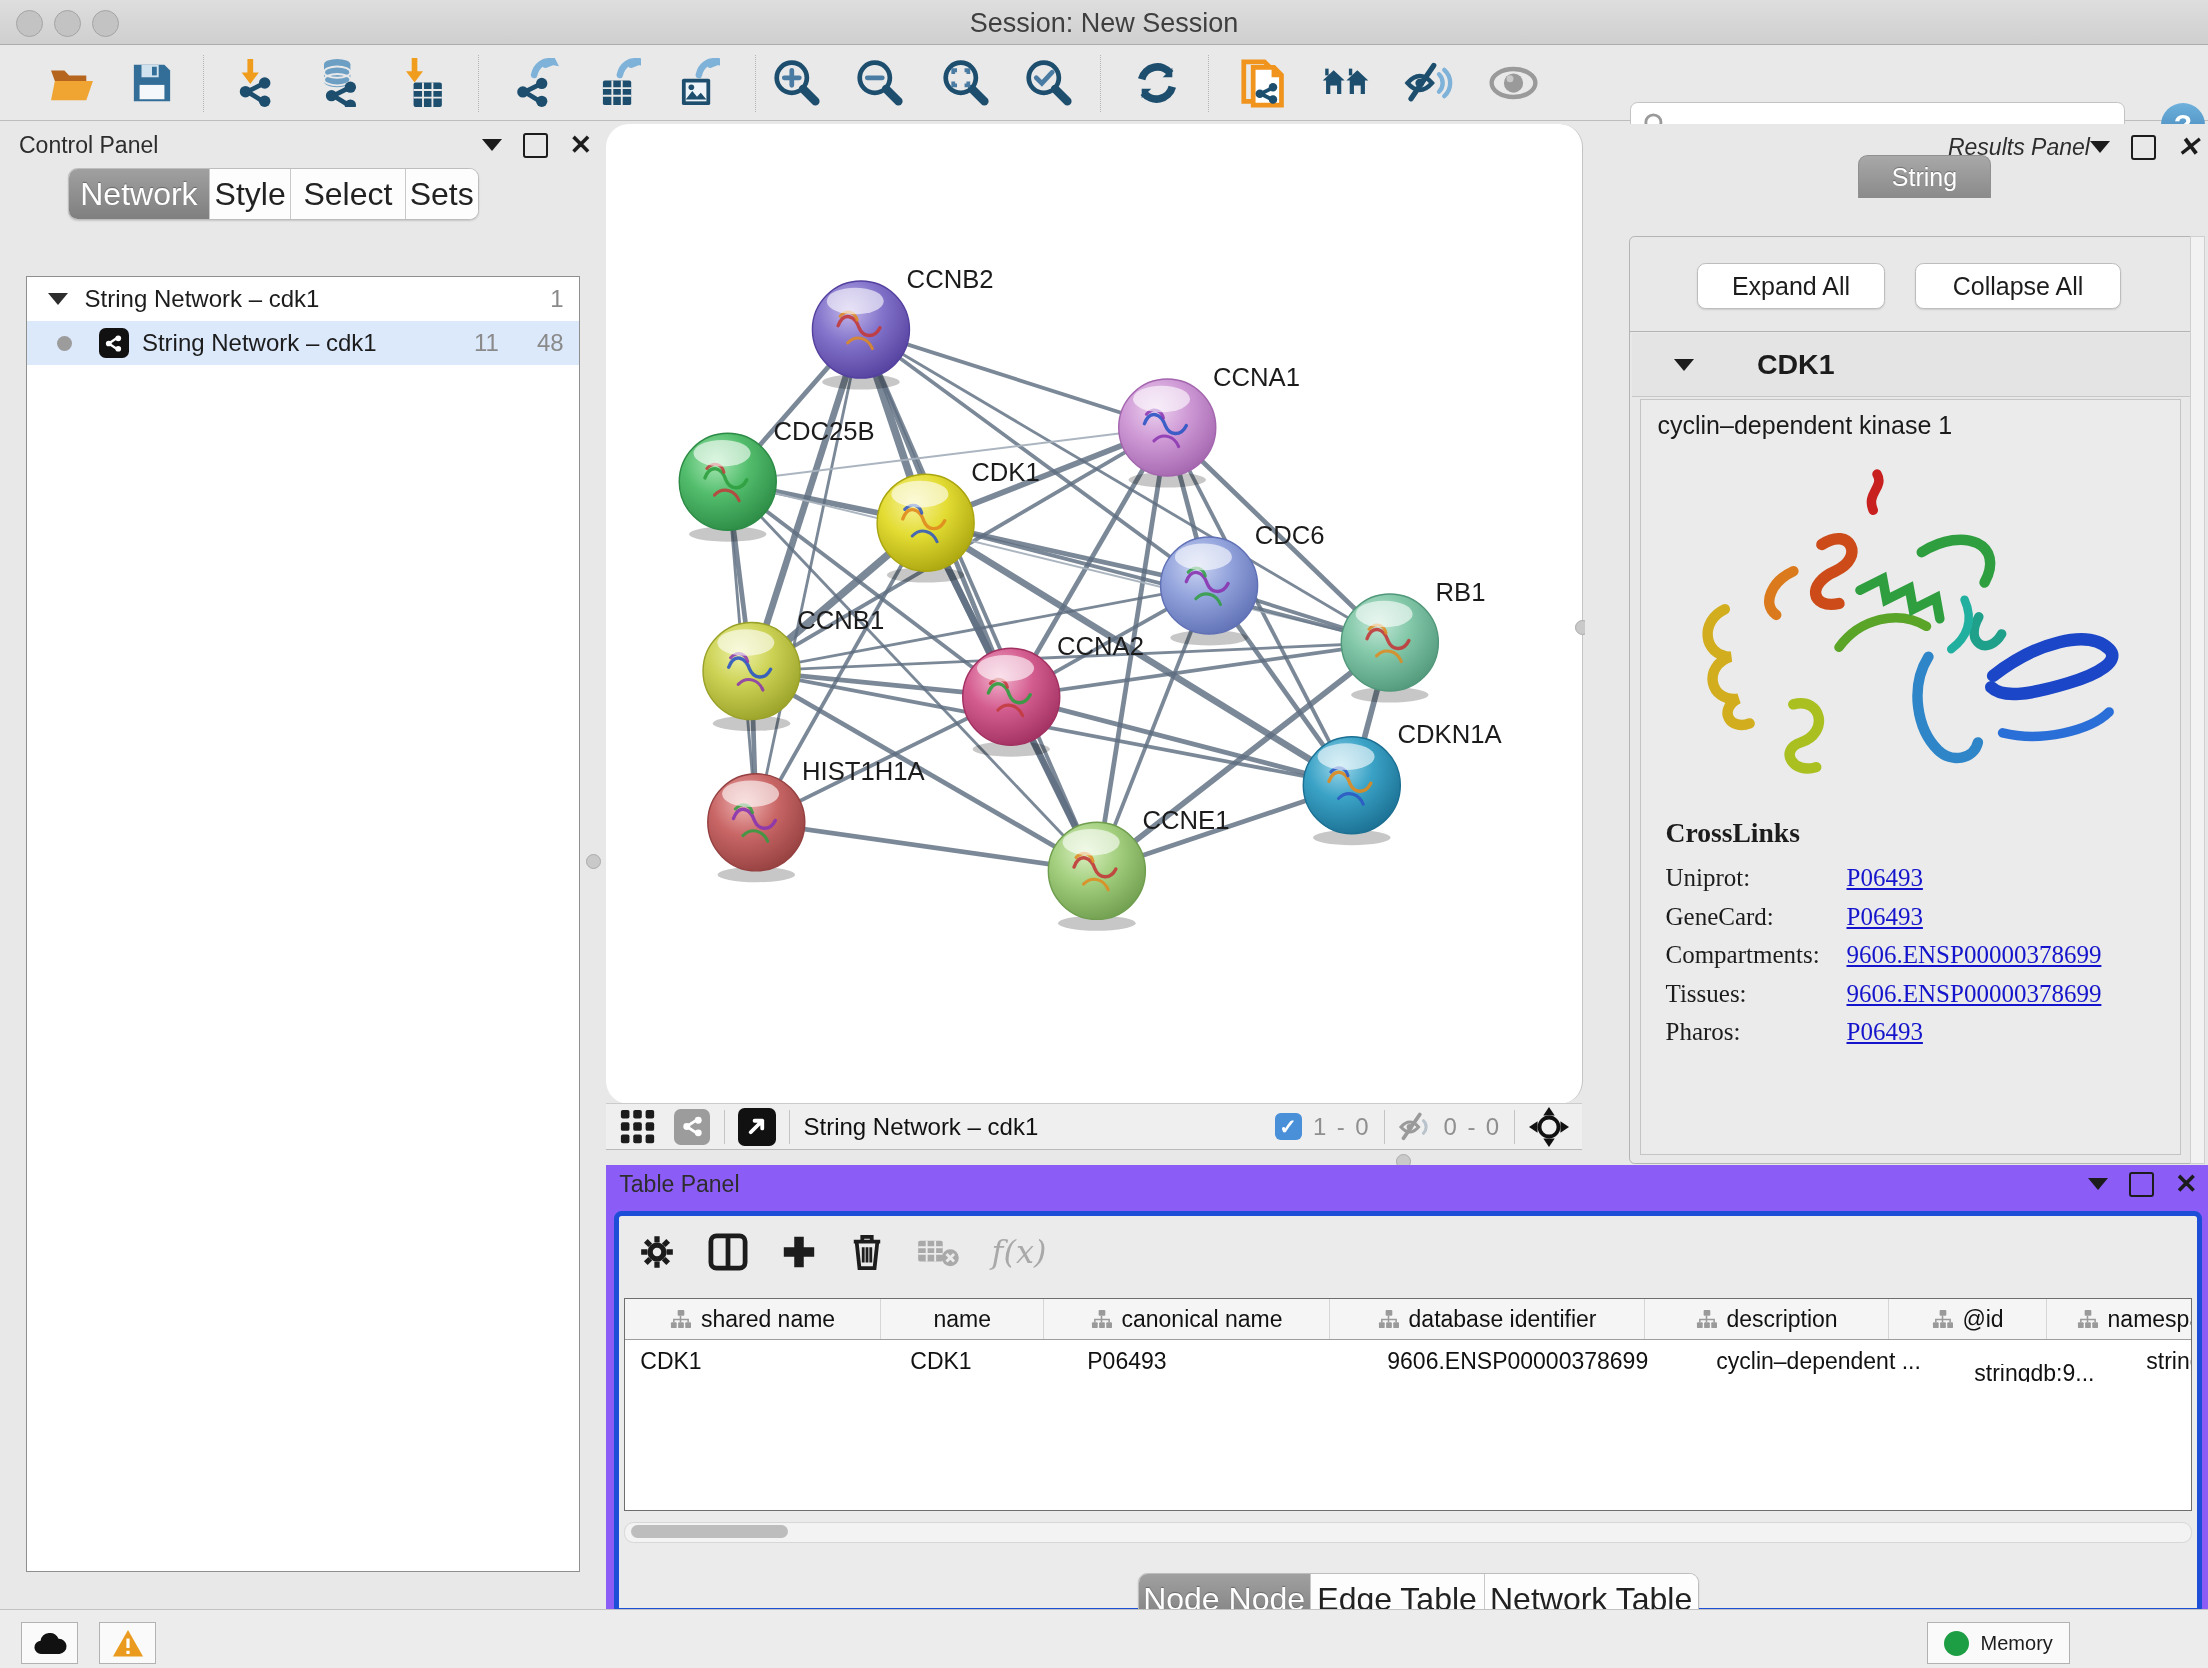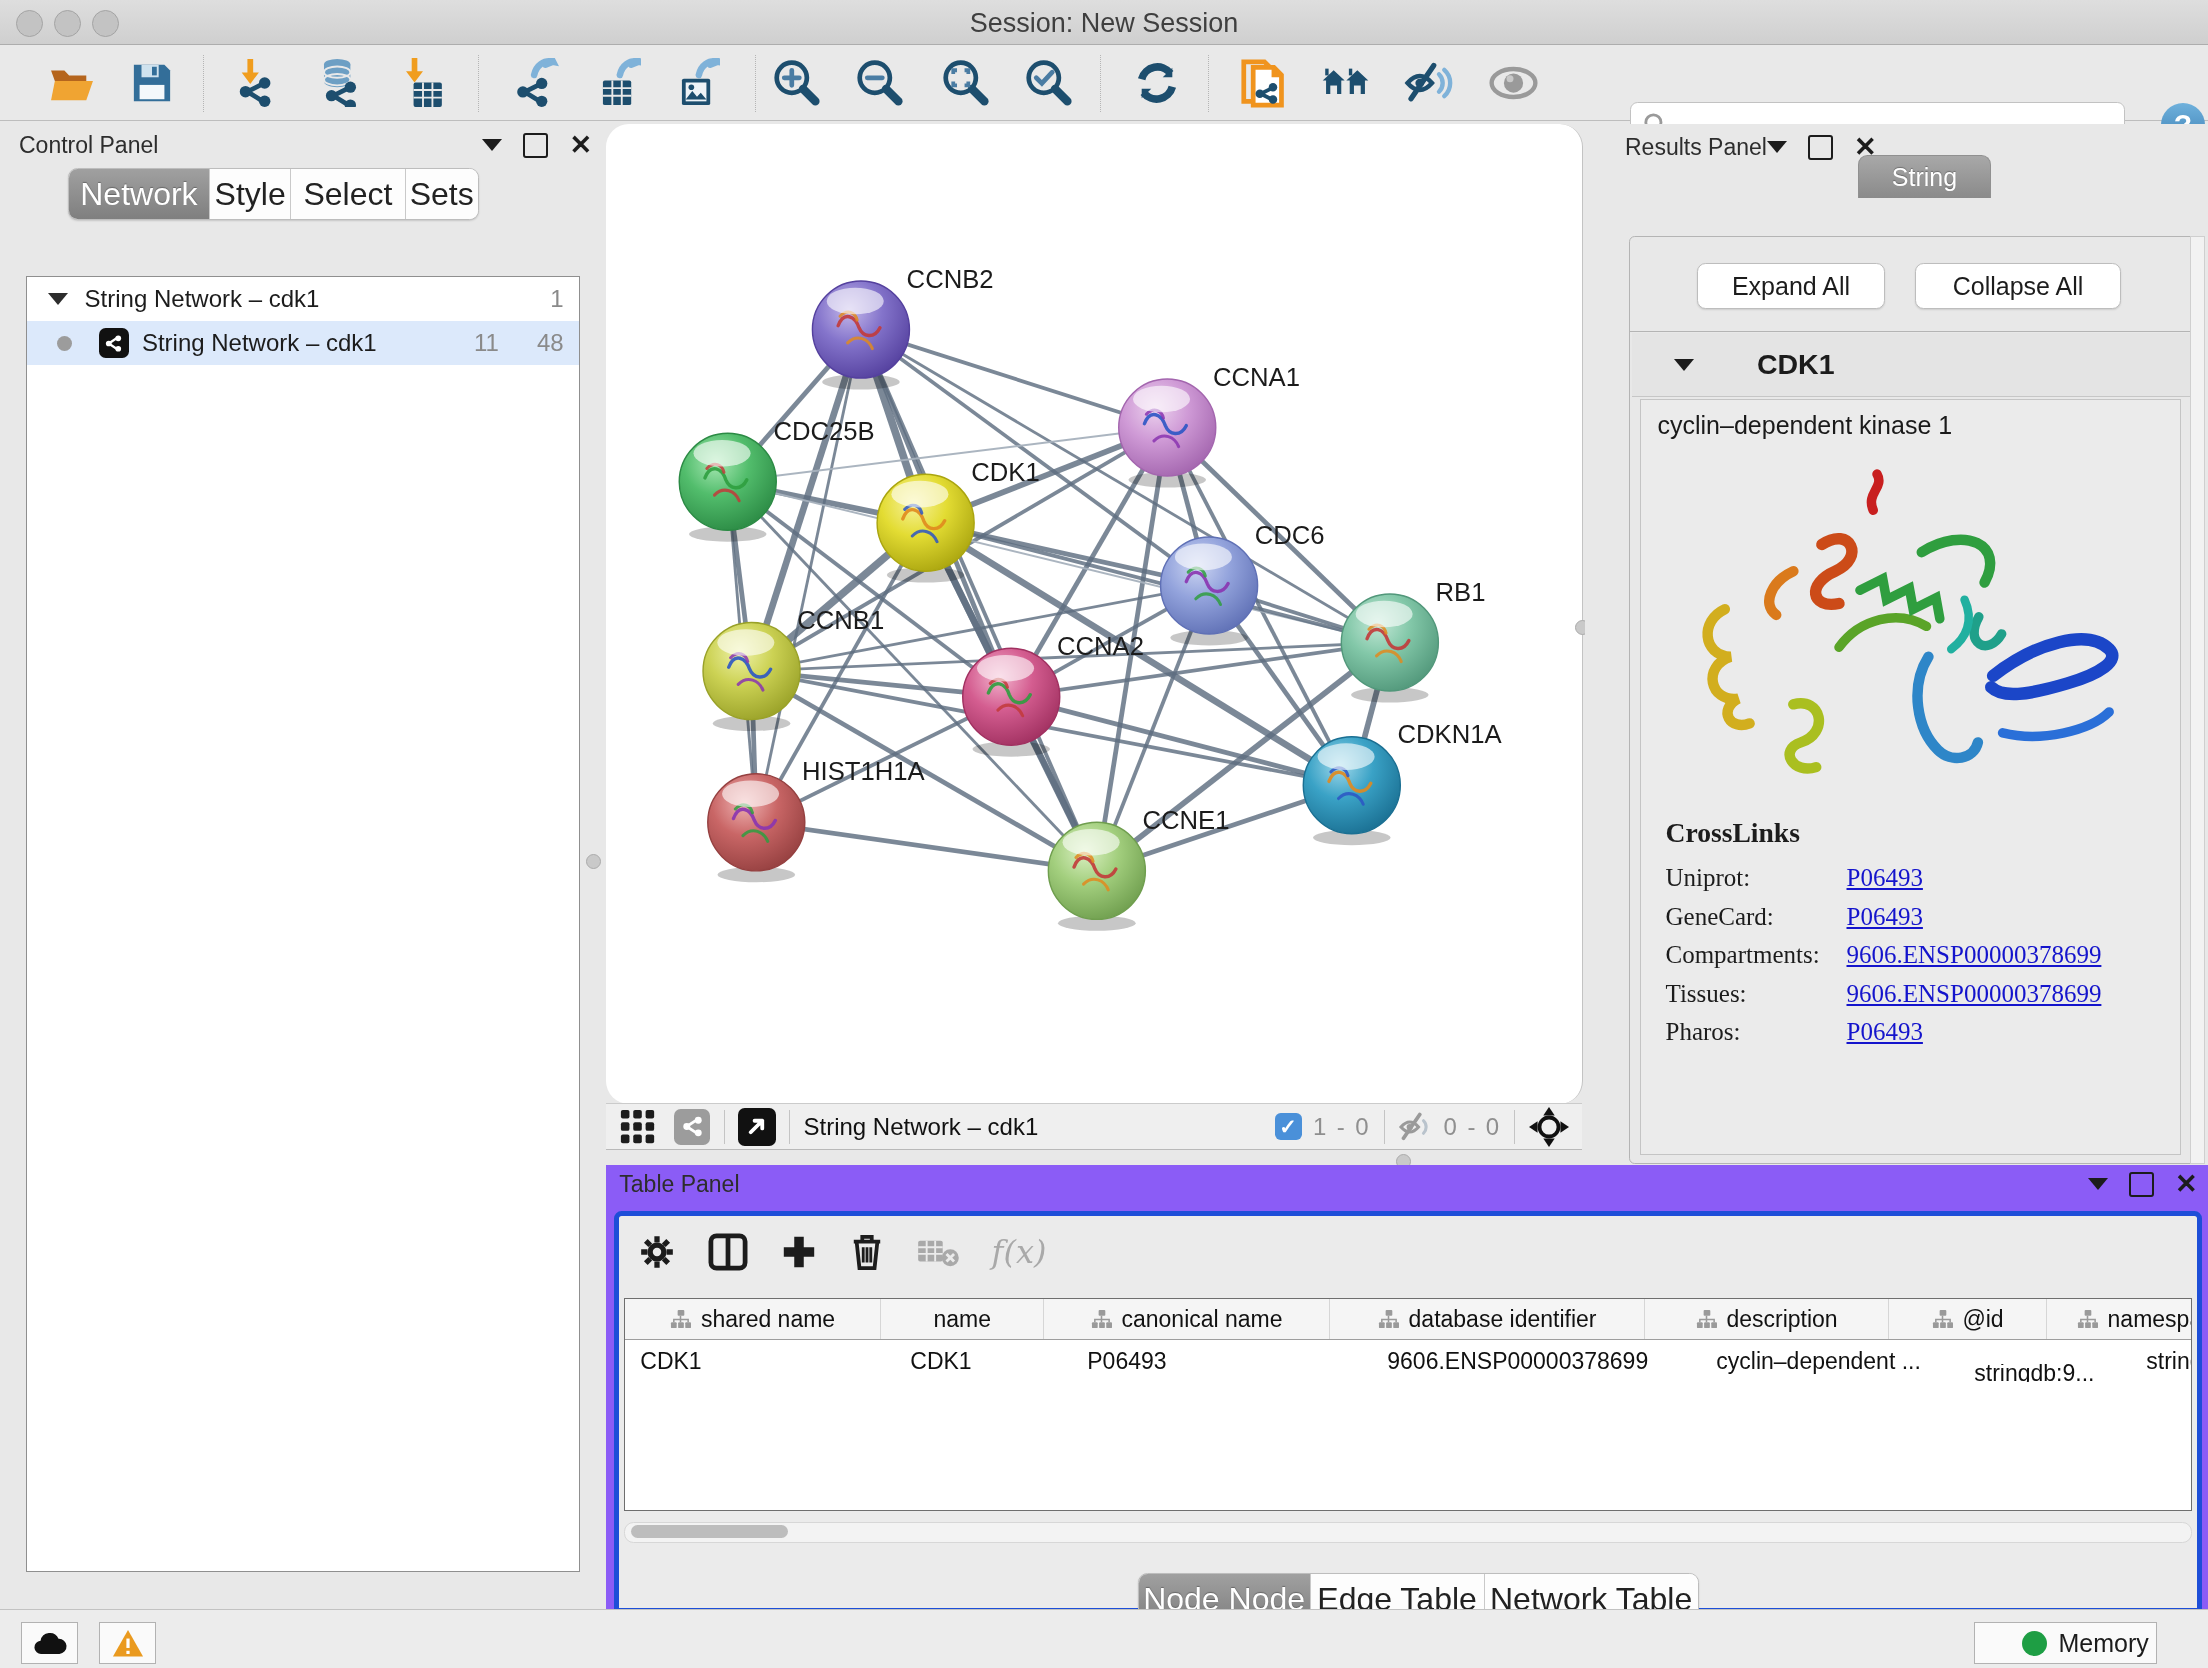--- a/index.html
+++ b/index.html
@@ -53,21 +53,21 @@
     border-right:1px solid #c3c3c3;border-radius:23px;}
   #net-toolbar{position:absolute;left:606px;top:1103px;width:976px;height:45px;background:#efefef;
     border-top:1px solid #cbcbcb;border-bottom:1px solid #b9b9b9;display:flex;align-items:center;}
   #net-toolbar .vline{height:34px;border-left:1px solid #c4c4c4;margin:0 13.3px;}
   #net-title{font-size:24px;color:#111;}
   .cntgray{font-size:24px;color:#8f8f8f;letter-spacing:1.9px;}
   .chkbox{width:27px;height:27px;border-radius:5.7px;background:#4a90d9;color:#fff;font-size:21px;
     display:flex;align-items:center;justify-content:center;font-weight:bold;}
   
   #results-panel{position:absolute;left:1585px;top:124px;width:624px;height:1041px;background:#e8e8e8;}
-  #rp-head{position:absolute;left:40px;top:9.5px;right:9.5px;display:flex;justify-content:flex-start;align-items:center;}
+  #rp-head{position:absolute;left:24px;top:9.5px;right:9.5px;display:flex;justify-content:flex-end;align-items:center;font-style:italic;}
   #rp-tab{position:absolute;left:273px;top:31px;width:131px;height:42px;border-radius:9.5px 9.5px 0 0;
     background:linear-gradient(#a8a8a8,#8a8a8a);color:#fff;font-size:25px;display:flex;align-items:center;
     justify-content:center;text-shadow:0 -1px 1px rgba(0,0,0,.3);border:1px solid #909090;border-bottom:none;}
   #rp-box{position:absolute;left:44px;top:112px;width:571px;height:926px;border:1.9px solid #b4b4b4;
     border-radius:5.7px;background:#e8e8e8;}
   #rp-btnrow{position:absolute;left:0;top:0;width:100%;height:94px;border-bottom:1.9px solid #b4b4b4;}
   .rp-btn{position:absolute;top:26px;height:44px;background:#fff;border:1px solid #bdbdbd;border-radius:8.6px;
     font-size:25px;display:flex;align-items:center;justify-content:center;box-shadow:0 1px 1.9px rgba(0,0,0,.12);}
   #rp-sechead{position:absolute;left:1.9px;top:96px;width:calc(100% - 3.8px);height:63px;background:#e4e4e4;
     display:flex;align-items:center;border-bottom:1px solid #c6c6c6;}
@@ -98,21 +98,21 @@
   .td{display:flex;align-items:center;font-size:23px;color:#111;padding-left:15px;flex:none;
     overflow:hidden;white-space:nowrap;}
   #tp-hscroll{position:absolute;left:5.7px;right:5.7px;top:306px;height:19px;background:#f3f3f3;
     border:1px solid #d7d7d7;border-radius:9.5px;}
   #tp-hthumb{position:absolute;left:5.7px;top:1.9px;width:157px;height:13.3px;background:#bdbdbd;border-radius:7.6px;}
   #tp-tabs{left:519px;top:357px;width:559px;}
   
   #statusbar{position:absolute;left:0;top:1609px;width:100%;height:59px;background:#ececec;border-top:1px solid #c2c2c2;}
   .sbtn{position:absolute;top:12.4px;height:40px;background:#fafafa;border:1px solid #b2b2b2;
     display:flex;align-items:center;justify-content:center;}
-  #memory-btn{left:1974px;width:141px;font-size:25px;gap:11.4px;padding-left:40px;}
+  #memory-btn{left:1927px;width:141px;font-size:20px;gap:11.4px;}
   .greendot{width:25px;height:25px;border-radius:50%;background:#1e9e44;}
   .splitdot{position:absolute;width:13.3px;height:13.3px;border-radius:50%;background:#c9c9c9;border:1px solid #ababab;}
   svg{display:block;}
 </style>
 </head>
 <body>
 
 <div id="app">
 
   <div class="titlebar">

